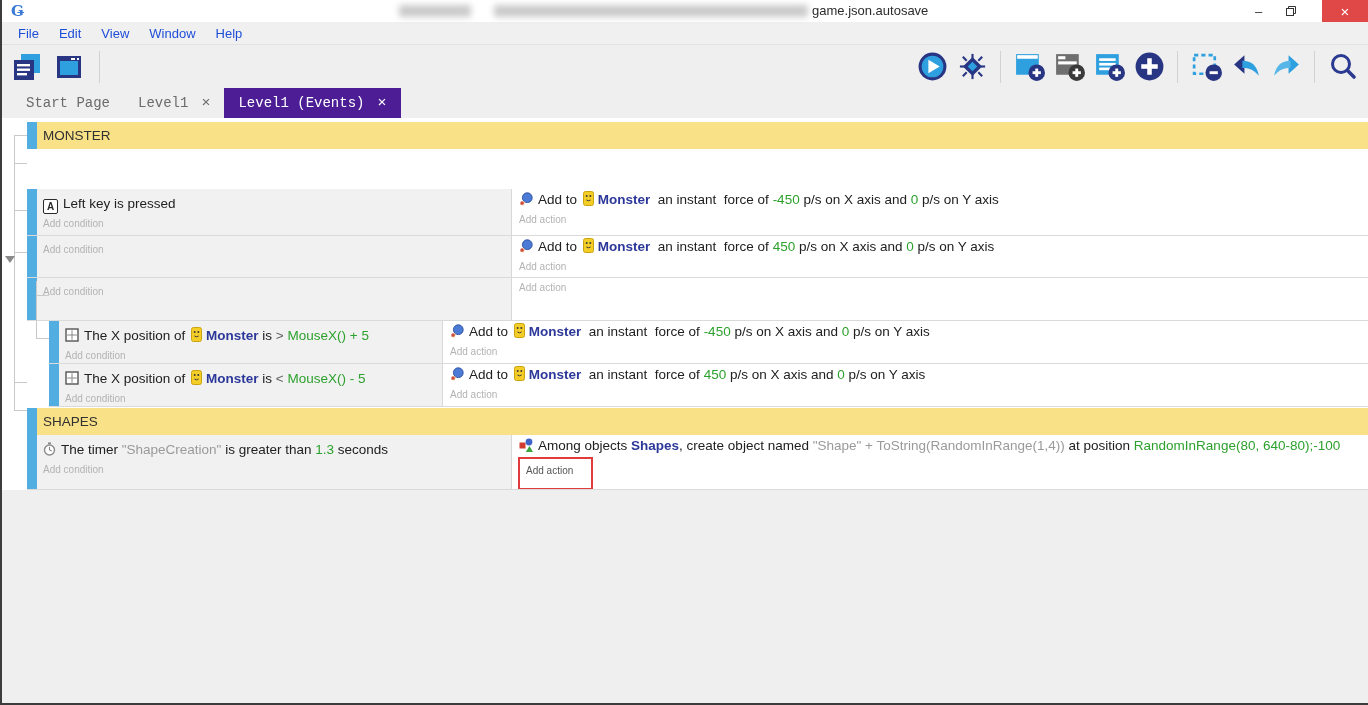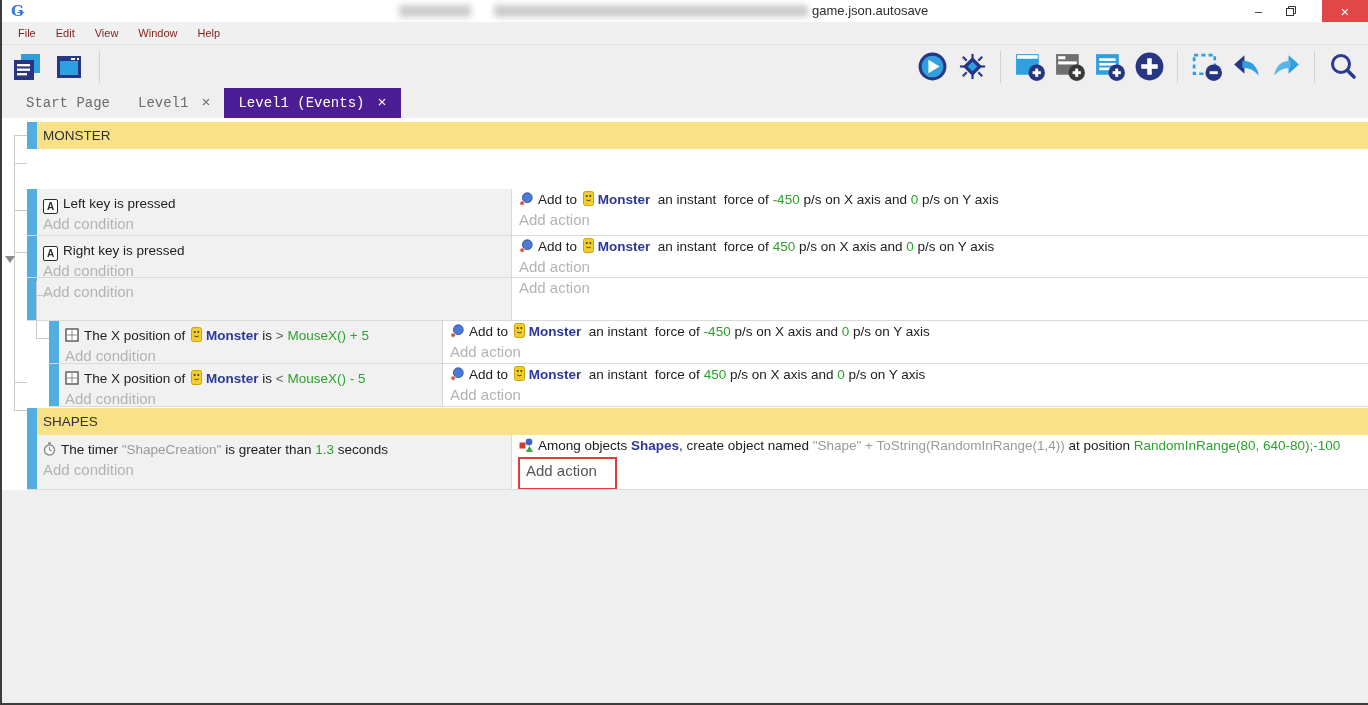--- a/index.html
+++ b/index.html
@@ -18,21 +18,21 @@
   .blurblock { position:absolute; top:5px; height:12px; background:#b9b9b9; filter:blur(3px); opacity:.75; border-radius:2px; }
   .blur1 { left:397px; width:72px; }
   .blur2 { left:492px; width:314px; }
   .title-text { position:absolute; left:810px; top:3px; font-size:13px; color:#2b2b2b; }
   .winbtn { width:27px; height:22px; display:flex; align-items:center; justify-content:center; font-size:13px; color:#333; }
   .winbtn.min { position:absolute; right:96px; }
   .winbtn.max { position:absolute; right:64px; }
   .winbtn.close { position:absolute; right:0; width:46px; background:#e04747; color:#fff; font-size:15px; }
   
   .menubar { height:23px; background:#f0f0f0; border-bottom:1px solid #e2e2e2; display:flex; align-items:center; padding-left:6px; }
-  .menu-item { font-size:11px; color:#7f1d1d; padding:0 10px; height:23px; line-height:23px; }
+  .menu-item { font-size:13px; color:#1d4ed8; padding:0 10px; height:23px; line-height:23px; }
   
   .toolbar { height:43px; background:#efefef; display:flex; align-items:center; padding:0 8px; }
   .tb-left { display:flex; align-items:center; gap:8px; }
   .tb-right { margin-left:auto; display:flex; align-items:center; gap:6px; }
   .tb-btn { width:34px; height:34px; display:flex; align-items:center; justify-content:center; }
   .tb-sep { width:1px; height:32px; background:#d2d2d2; margin:0 5px; }
   
   .tabbar { height:30px; background:#efefef; display:flex; align-items:flex-end; padding-left:10px; }
   .tab { height:30px; display:flex; align-items:center; padding:0 14px; font-size:14px; color:#6b6b6b;font-family:Liberation Mono, monospace; }
   .tab .closex { margin-left:13px; font-size:15px; color:#6b6b6b; }
@@ -45,21 +45,21 @@
   .grp-bar { width:10px; background:#52ade0; }
   .grp-body { flex:1; background:#f8e187; font-size:13.5px; color:#313131; line-height:27px; padding-left:6px; }
   .ev-row { display:flex; margin-left:25px; border-bottom:1px solid #dadada; }
   .ev-row.sub { margin-left:47px; }
   .ev-bar { width:10px; background:#52ade0; }
   .ev-cond { width:475px; background:#f1f1f1; border-right:1px solid #d8d8d8; padding:4px 0 0 6px; overflow:hidden; }
   .ev-row.sub .ev-cond { width:384px; }
   .ev-act { flex:1; background:#ffffff; padding:0 0 0 7px; overflow:hidden; }
   .ev-line { line-height:21px; font-size:13.5px; white-space:pre; }
   .ev-line .ic { vertical-align:-2px; margin-right:5px; display:inline-block; }
-  .ev-ph { line-height:19px; font-size:15px; color:#b3b3b3; white-space:pre; }
+  .ev-ph { line-height:19px; font-size:10px; color:#b3b3b3; white-space:pre; }
   .sg-n { color:#212121; }
   .sg-v { color:#2da12d; }
   .sg-p { color:#9a9a9a; }
   .sg-o { color:#2c3899; font-weight:bold; }
   .sg-op { color:#616161; }
   .ic-key { width:15px; height:15px; border:1.4px solid #2b2b2b; border-radius:2px; background:#fff;
     font-size:10px; font-weight:bold; color:#2b2b2b; text-align:center; line-height:13px; }
   .obj-ic { vertical-align:-2px; margin:0 4px 0 2px; display:inline-block; }
   .ann-box { display:inline-block; border:2px solid #e23b3b; padding:2px 18px 8px 6px; margin:1px 0 0 -1px; }
   .ann-box .ev-ph { color:#555; }
@@ -257,21 +257,20 @@
               <circle cx="3.7" cy="5" r="1" fill="#3a3a3a"></circle>
               <circle cx="7.3" cy="5" r="1" fill="#3a3a3a"></circle>
               <path d="M3.4 9 Q5.5 10.6 7.6 9" stroke="#3a3a3a" stroke-width="1" fill="none"></path>
             </svg><span class="sg-o">Monster</span><span class="sg-n">  an instant  force of </span><span class="sg-v">-450</span><span class="sg-n"> p/s on X axis and </span><span class="sg-v">0</span><span class="sg-n"> p/s on Y axis</span></div>
           <div class="ev-ph">Add action</div>
         </div>
       </div>
       <div class="ev-row" style="height: 42px;">
         <div class="ev-bar"></div>
         <div class="ev-cond">
-          <div class="ev-line"><span class="ic ic-key">A</span><span class="sg-n">Right key is pressed</span></div>
           <div class="ev-ph">Add condition</div>
         </div>
         <div class="ev-act">
           <div class="ev-line"><svg class="ic" width="14" height="14" viewBox="0 0 14 14">
               <circle cx="8.3" cy="5.7" r="4.9" fill="#4b7bd5"></circle>
               <circle cx="8.3" cy="5.7" r="4.9" fill="none" stroke="#2d4fa0" stroke-width="0.9"></circle>
               <path d="M0.8 12.5 Q2.6 8.4 6.2 9.8 L4.4 13.4 Z" fill="#e8b88a"></path>
               <circle cx="3" cy="11" r="1.7" fill="#cf4a3c"></circle>
             </svg><span class="sg-n">Add to </span><svg class="obj-ic" width="11" height="15" viewBox="0 0 11 15">
               <rect x="0.5" y="0.5" width="10" height="14" rx="2" fill="#f4cd27" stroke="#c9a40f"></rect>

